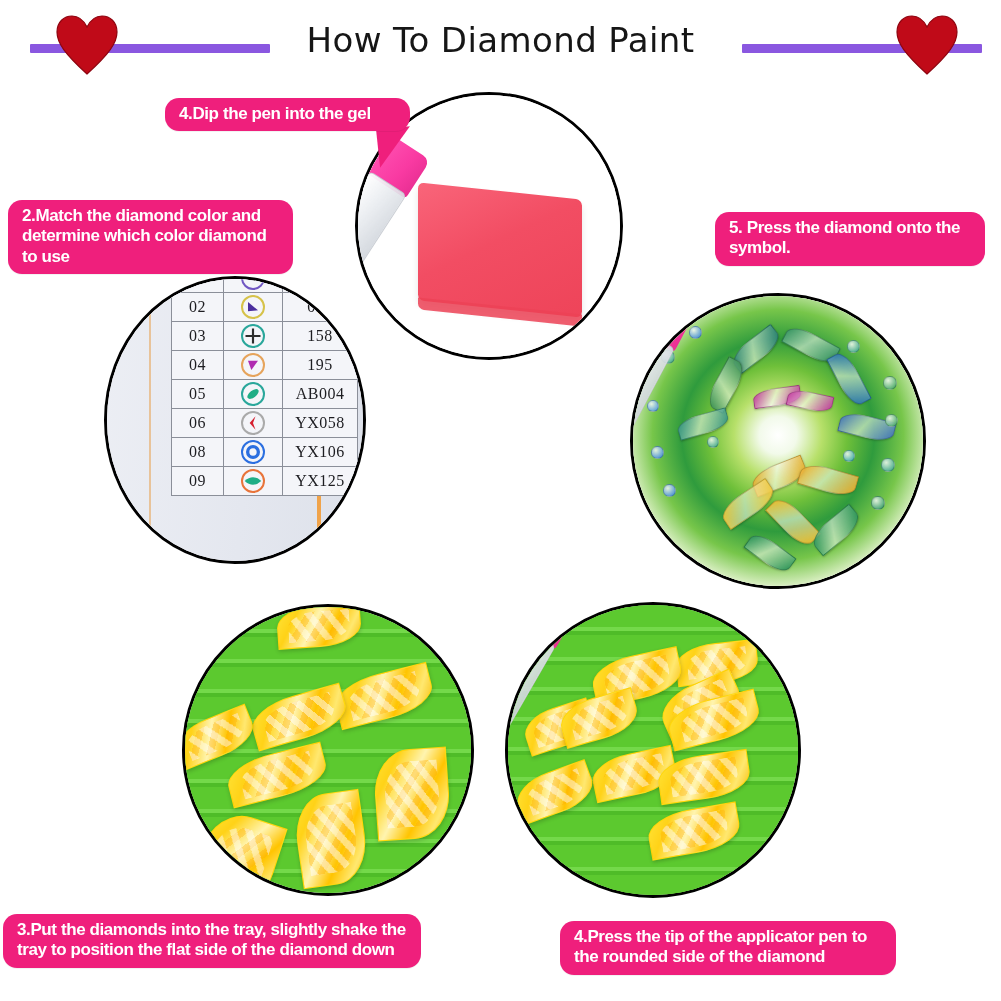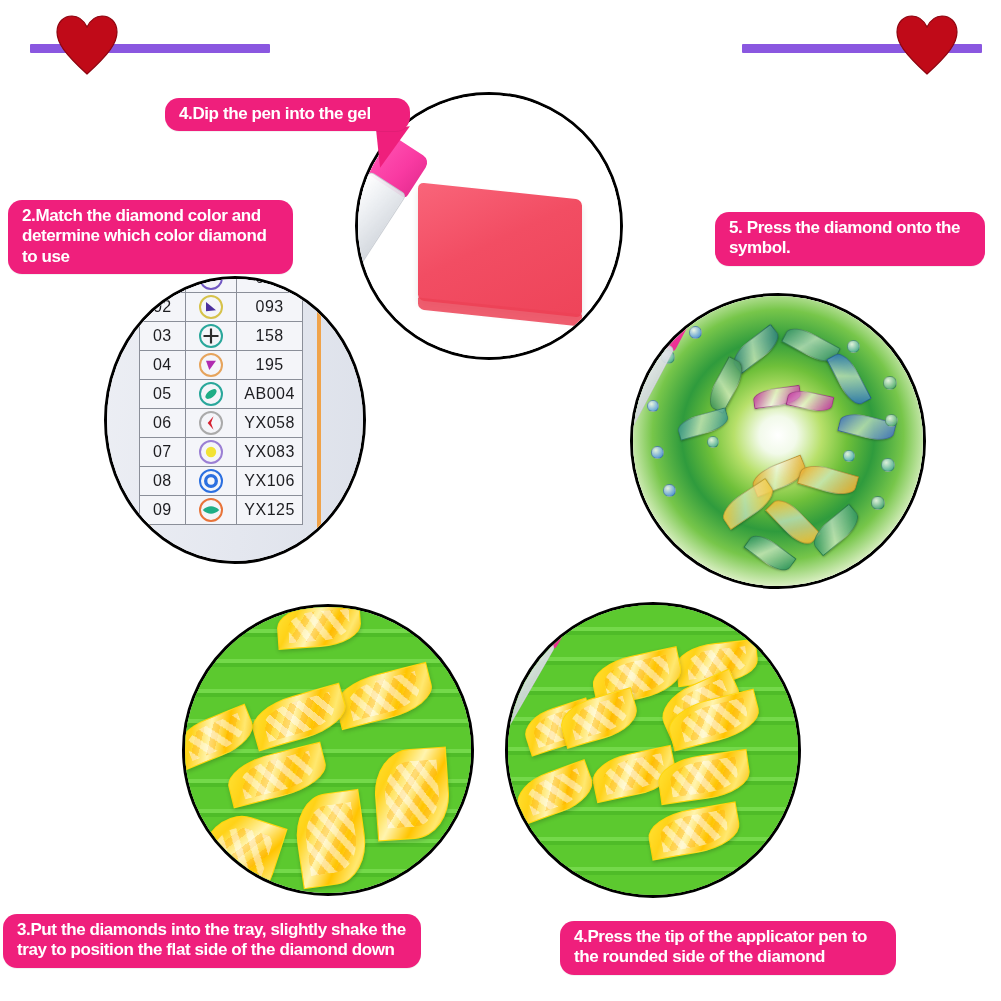--- a/index.html
+++ b/index.html
@@ -118,24 +118,24 @@
     position:absolute; inset:0;
     background:linear-gradient(95deg,#eceef4 0%,#e4e7ef 55%,#dde1ea 100%);
   }
   .orangeline {
     position:absolute; top:0; bottom:0; width:4px;
     background:#f0a34a;
   }
   #oline-a { left:42px; width:2px; background:#e8c39a; }
   #oline-b { left:210px; }
   .tbl {
-    position:absolute; left:32px; top:-16px; width:164px;
+    position:absolute; left:64px; top:-16px; width:187px;
     border-collapse:collapse;
     background:#f4f5f9;
-    font-family:Liberation Sans, sans-serif;
+    font-family:Liberation Serif, serif;
   }
   .tbl td {
     border:1px solid #8b8f99;
     height:29px; padding:0;
     text-align:center; vertical-align:middle;
     font-size:15px; color:#1d1d21; letter-spacing:.5px;
   }
   .tbl td.num  { width:46px; font-size:16px; }
   .tbl td.sym  { width:52px; }
   .tbl td.code { width:66px; font-size:16px; }
@@ -192,20 +192,21 @@
   <div class="rule" id="rule-left"></div>
   <div class="rule" id="rule-right"></div>
 
   <svg class="heart" id="heart-left" viewBox="0 0 64 62">
     <path d="M32 60 C10 40 2 29 2 18 C2 8 9 2 17 2 C24 2 29 7 32 13 C35 7 40 2 47 2 C55 2 62 8 62 18 C62 29 54 40 32 60 Z" fill="#c00a18" stroke="#8e0510" stroke-width="1.2"></path>
   </svg>
   <svg class="heart" id="heart-right" viewBox="0 0 64 62">
     <path d="M32 60 C10 40 2 29 2 18 C2 8 9 2 17 2 C24 2 29 7 32 13 C35 7 40 2 47 2 C55 2 62 8 62 18 C62 29 54 40 32 60 Z" fill="#c00a18" stroke="#8e0510" stroke-width="1.2"></path>
   </svg>
 
+  <div id="page-title">How To Diamond Paint</div>
 </div>
 
 <div class="tail" id="tail-1"></div>
 <div class="label" id="label-1">4.Dip the pen into the gel</div>
 
 <div class="circle" id="circle-dip">
   <div class="cinner" style="background:#ffffff;">
     <div class="gelpad"></div>
     <div class="pen" id="pen-dip">
       <div class="cap"></div>
@@ -260,27 +261,20 @@
                   <ellipse cx="12" cy="12" rx="8" ry="4" fill="#1fae86" transform="rotate(-38 12 12)"></ellipse>
                 </svg></span></td>
             <td class="code">AB004</td>
           </tr>
           <tr>
             <td class="num">06</td>
             <td class="sym"><span class="symchip" style="border-color:#aaaaaa"><svg class="sg" viewBox="0 0 24 24">
                   <path d="M15 4 L8 12 L15 20 L12 12 Z" fill="#d62030"></path>
                 </svg></span></td>
             <td class="code">YX058</td>
-          </tr>
-          <tr>
-            <td class="num">07</td>
-            <td class="sym"><span class="symchip" style="border-color:#9b7fd4"><svg class="sg" viewBox="0 0 24 24">
-                  <circle cx="12" cy="12" r="6.2" fill="#f2e235"></circle>
-                </svg></span></td>
-            <td class="code">YX083</td>
           </tr>
           <tr>
             <td class="num">08</td>
             <td class="sym"><span class="symchip" style="border-color:#2b6fe0"><svg class="sg" viewBox="0 0 24 24">
                   <circle cx="12" cy="12" r="6.4" fill="none" stroke="#2b6fe0" stroke-width="4"></circle>
                 </svg></span></td>
             <td class="code">YX106</td>
           </tr>
           <tr>
             <td class="num">09</td>

